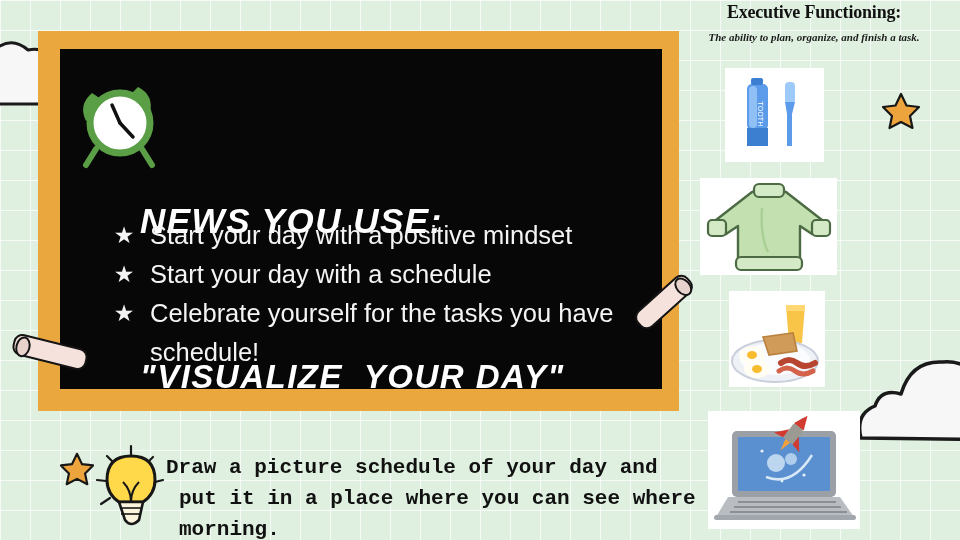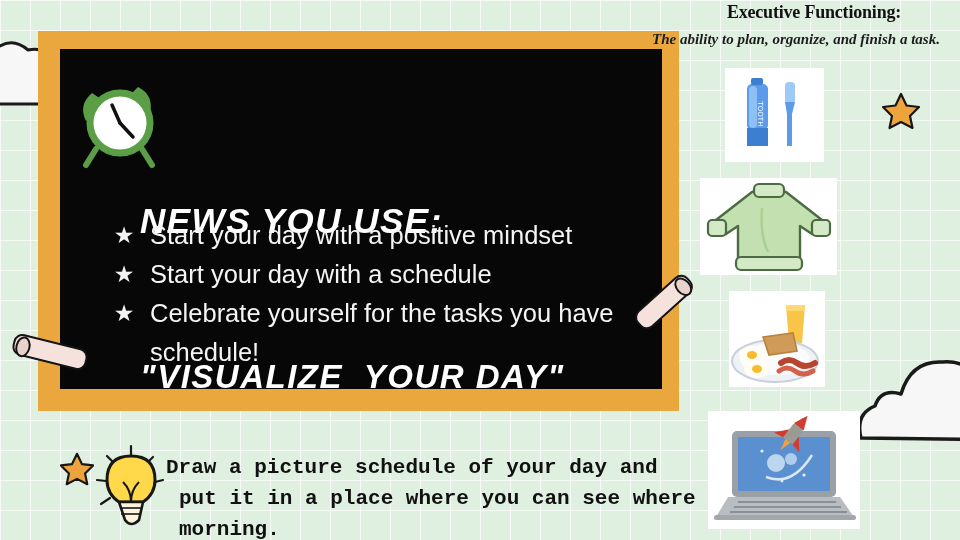--- a/index.html
+++ b/index.html
@@ -150,27 +150,28 @@
     text-align: center;
     font-family: "Liberation Serif", serif;
     font-weight: bold;
     font-size: 18px;
     color: #111111;
     letter-spacing: -0.2px;
     white-space: nowrap;
   }
   .ef-sub {
     position: absolute;
-    left: 652px;
+    left: 668px;
     top: 31px;
     width: 292px;
+    text-align: center;
     font-family: "Liberation Serif", serif;
     font-weight: bold;
     font-style: italic;
-    font-size: 15px;
+    font-size: 11px;
     color: #1b1b1b;
     white-space: nowrap;
   }
 
   
   .card {
     position: absolute;
     background: #ffffff;
   }
   #card-tooth  { left: 725px; top: 68px;  width: 99px;  height: 94px; }

